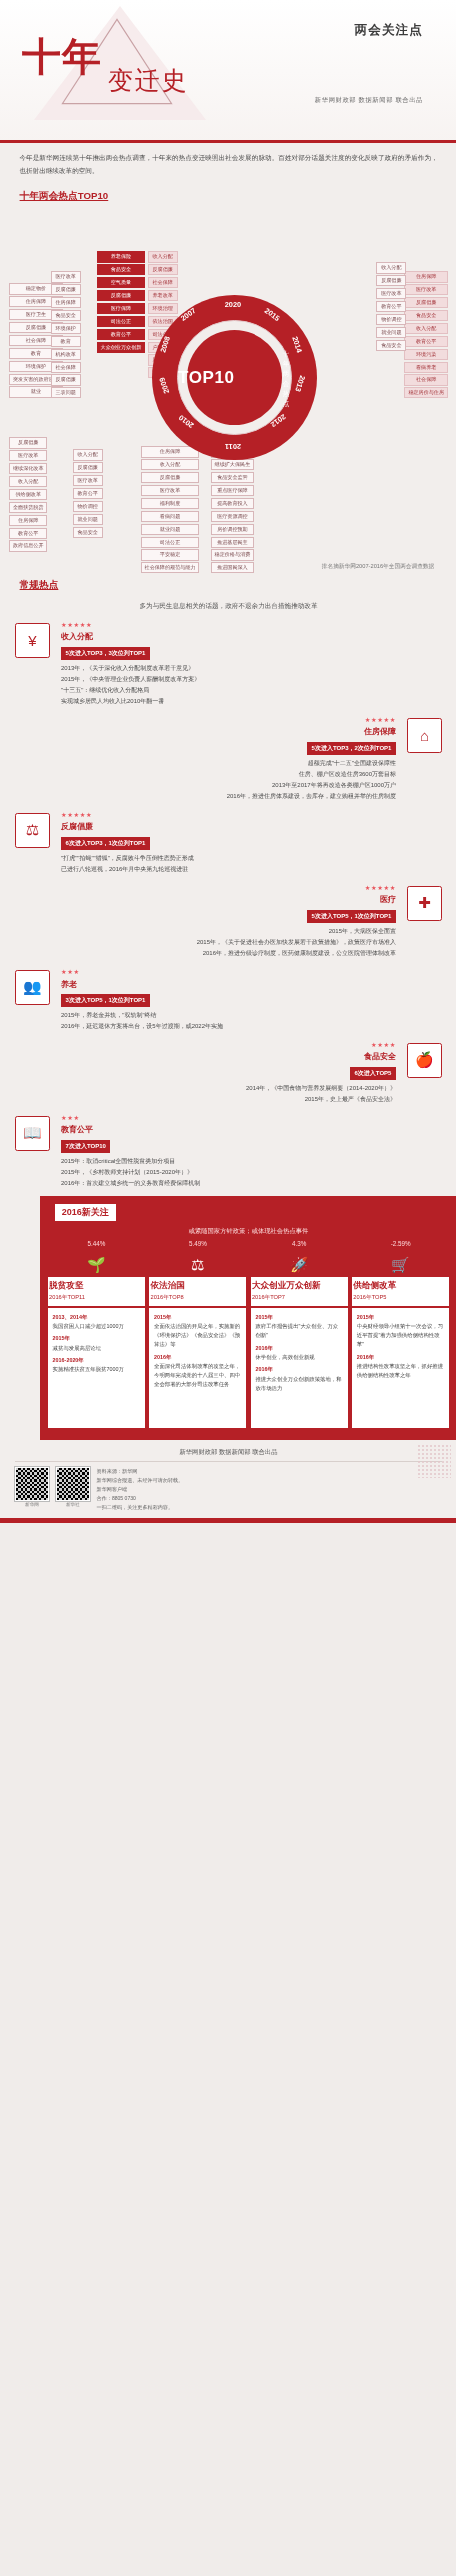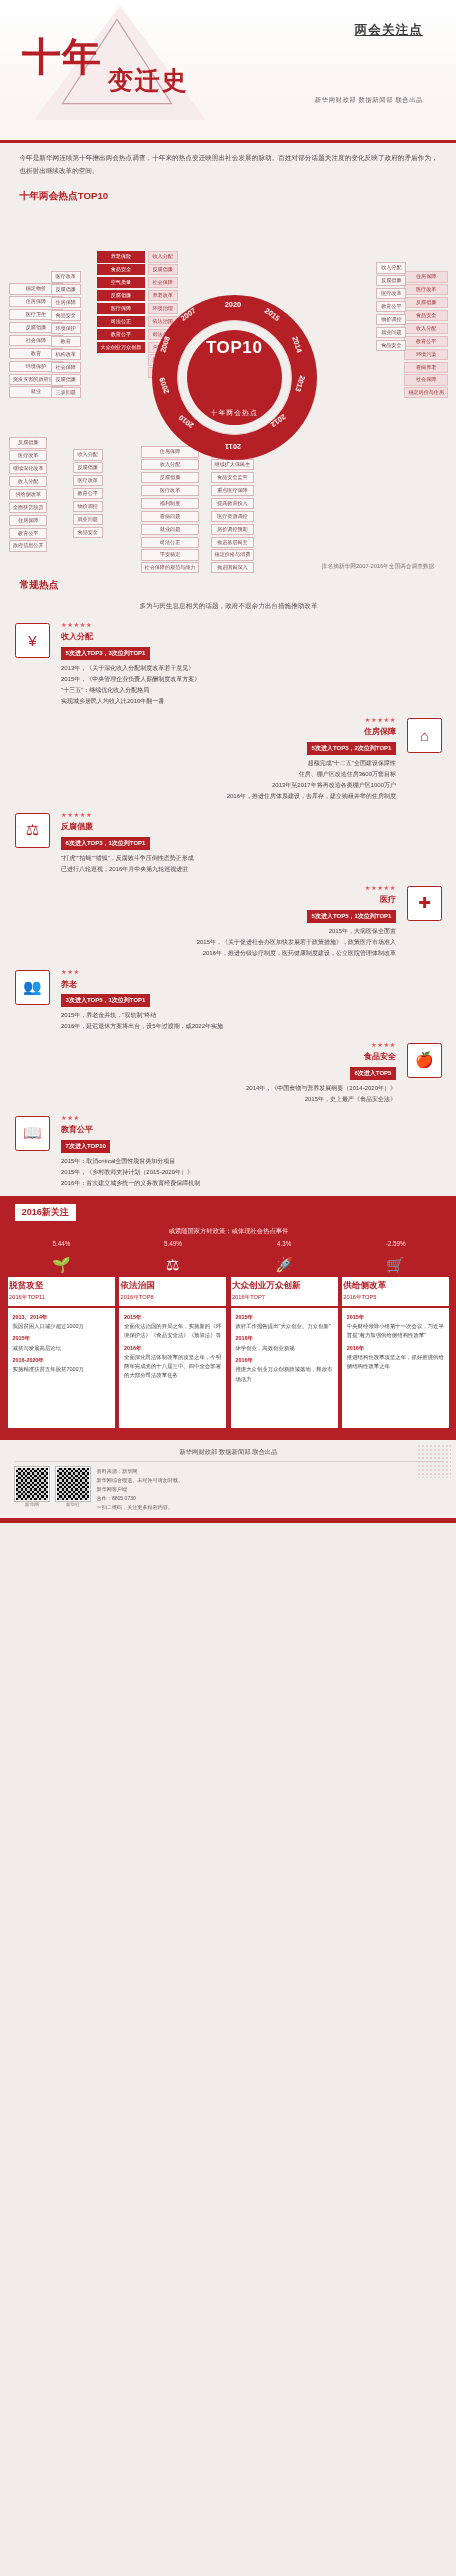--- a/index.html
+++ b/index.html
@@ -37,33 +37,32 @@
     font-size: 39px;
     font-weight: bold;
     color: #b52026;
     letter-spacing: 1.1px;
     font-family: "Liberation Serif", serif;
   }
   .header .title-sub {
     position: absolute;
     left: 108px; top: 64px;
     font-size: 25px;
-    font-weight: bold;
+    font-weight: normal;
     color: #b52026;
     font-family: "Liberation Serif", serif;
     letter-spacing: 1.7px;
   }
   .header .title-top {
     position: absolute;
     right: 34px; top: 22px;
     font-size: 12.6px;
     font-weight: bold;
     color: #3c3c3c;
     letter-spacing: 1.1px;
-    text-decoration: underline;
   }
   .header .byline {
     position: absolute;
     right: 34px; top: 96px;
     font-size: 6.3px;
     color: #6a6a6a;
     letter-spacing: 0.6px;
   }
   .header .redbar {
     position: absolute;
@@ -83,20 +82,21 @@
 
   
   .sect-title {
     margin: 3.4px 0 2.3px 15px;
     display: inline-block;
     position: relative;
     font-size: 9.7px;
     font-weight: bold;
     color: #b52026;
     padding: 1.7px 5.7px 1.7px 4.6px;
+    text-decoration: underline;
   }
   .sect-title .bar {
     position: absolute; left: 0; bottom: 0; height: 4px; width: 100%;
     background: #f3d3d5; z-index: -1;
   }
   .sect-wrap { padding-left: 0; }
 
   
   .wheel-area {
     position: relative;
@@ -130,21 +130,21 @@
   .ring-inner {
     position: absolute; inset: 25px;
     border-radius: 50%;
     background: #f2eeec;
     border: 1.1px solid #e4c7c9;
   }
   .ring-core {
     position: absolute; inset: 35px;
     border-radius: 50%;
     background: #b52026;
-    display: flex; flex-direction: column;
+    display: flex; flex-direction: row;
     align-items: center; justify-content: center;
     color: #fff;
     gap: 48px;
   }
   .ring-core .t10 { font-size: 17px; font-weight: bold; letter-spacing: 0.6px;}
   .ring-core .t10s { font-size: 6.8px; margin-top: 2.3px; letter-spacing: 1.1px;}
   .yr {
     position: absolute;
     color: #fff;
     font-size: 7.4px;
@@ -194,20 +194,21 @@
     padding: 1.1px 4.6px; margin: 1.7px 0 2.9px 0; font-weight: bold;
   }
   .item .row { margin-bottom: 0.6px; }
 
   
   .newfocus {
     background: #b52026;
     margin-top: 3.4px;
     padding: 8px 0 11.4px 0;
     color: #fff;
+    margin-left: 40px;
   }
   .newfocus .nf-title {
     margin-left: 15px;
     display: inline-block;
     background: #fff;
     color: #b52026;
     font-weight: bold;
     font-size: 9px;
     padding: 1.7px 6.8px;
   }

